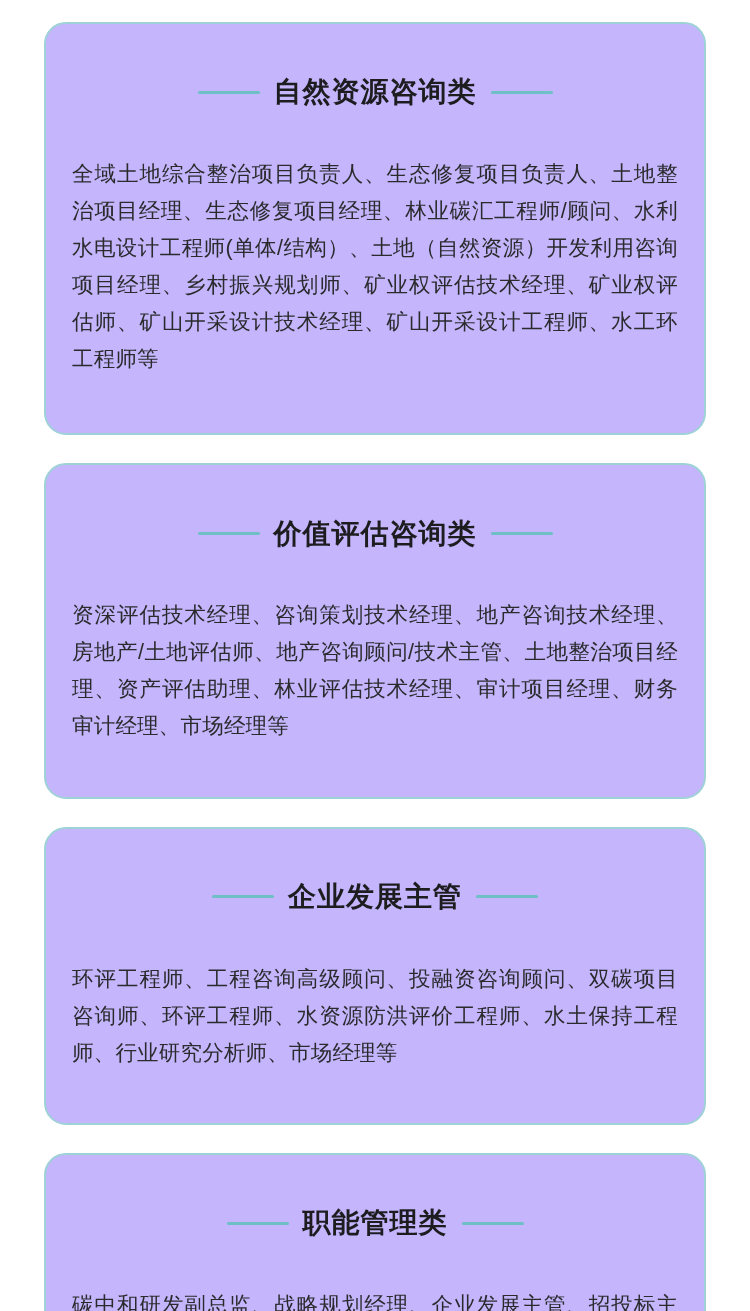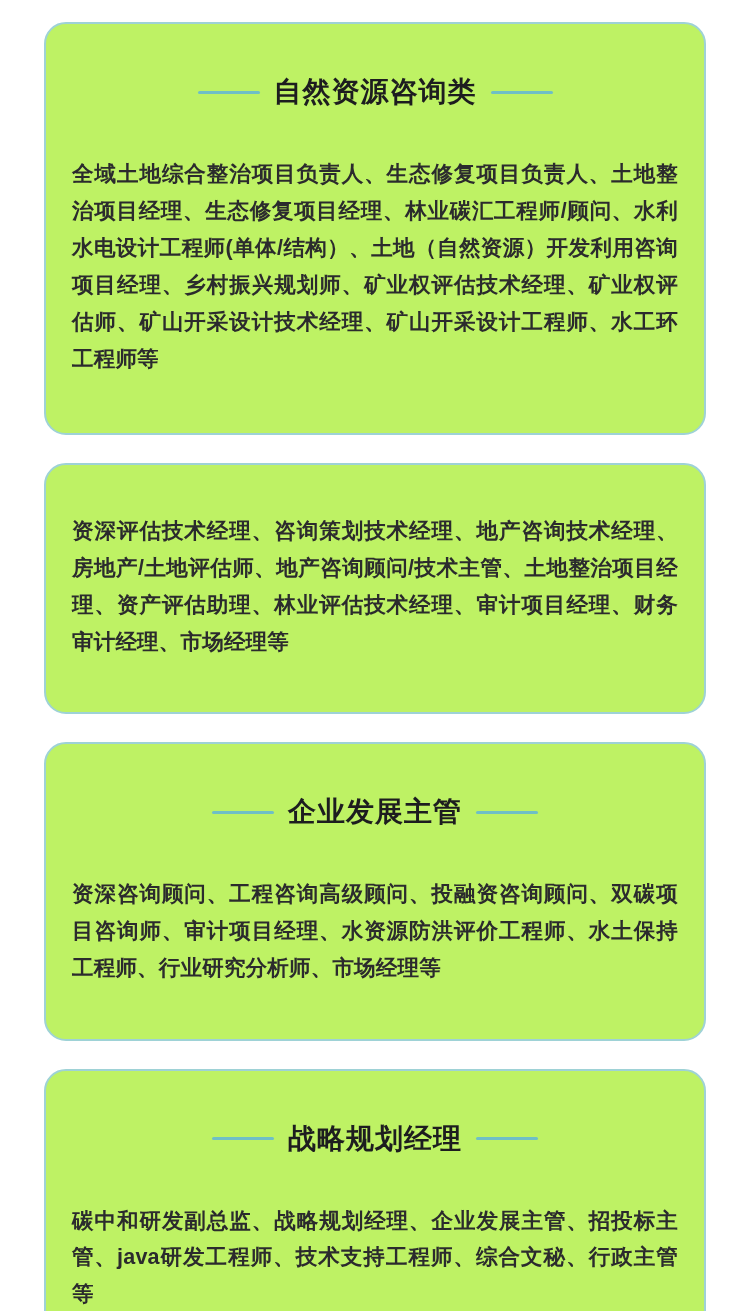--- a/index.html
+++ b/index.html
@@ -20,21 +20,21 @@
     box-sizing: border-box;
     padding: 22px 44px 26px 44px;
     background: #ffffff;
     display: flex;
     flex-direction: column;
     gap: 28px;
   }
   .card {
     border: 2px solid #9ed2d6;
     border-radius: 22px;
-    background: #bef264;
+    background: #c4b5fd;
     padding: 26px 26px 30px 26px;
     box-sizing: border-box;
   }
   .card-header {
     display: flex;
     align-items: center;
     justify-content: center;
     gap: 14px;
     margin-bottom: 18px;
   }
@@ -52,54 +52,58 @@
     letter-spacing: 1px;
     white-space: nowrap;
   }
   .card-body {
     font-size: 21.5px;
     line-height: 1.72;
     color: #2b2b2d;
     text-align: justify;
     text-justify: inter-ideograph;
     letter-spacing: 0.2px;
-    font-weight: bold;
   }
   .card-1 { padding-bottom: 34px; }
   .card-4 { padding-bottom: 38px; }
 </style>
 </head>
 <body>
 
 <div class="page">
 
   <section class="card card-1">
     <div class="card-header">
       <span class="rule"></span>
       <h2 class="card-title">自然资源咨询类</h2>
       <span class="rule"></span>
     </div>
     <p class="card-body">全域土地综合整治项目负责人、生态修复项目负责人、土地整治项目经理、生态修复项目经理、林业碳汇工程师/顾问、水利水电设计工程师(单体/结构）、土地（自然资源）开发利用咨询项目经理、乡村振兴规划师、矿业权评估技术经理、矿业权评估师、矿山开采设计技术经理、矿山开采设计工程师、水工环工程师等</p>
   </section>
 
   <section class="card card-2">
+    <div class="card-header">
+      <span class="rule"></span>
+      <h2 class="card-title">价值评估咨询类</h2>
+      <span class="rule"></span>
+    </div>
     <p class="card-body">资深评估技术经理、咨询策划技术经理、地产咨询技术经理、房地产/土地评估师、地产咨询顾问/技术主管、土地整治项目经理、资产评估助理、林业评估技术经理、审计项目经理、财务审计经理、市场经理等</p>
   </section>
 
   <section class="card card-3">
     <div class="card-header">
       <span class="rule"></span>
       <h2 class="card-title">企业发展主管</h2>
       <span class="rule"></span>
     </div>
-    <p class="card-body">资深咨询顾问、工程咨询高级顾问、投融资咨询顾问、双碳项目咨询师、审计项目经理、水资源防洪评价工程师、水土保持工程师、行业研究分析师、市场经理等</p>
+    <p class="card-body">环评工程师、工程咨询高级顾问、投融资咨询顾问、双碳项目咨询师、环评工程师、水资源防洪评价工程师、水土保持工程师、行业研究分析师、市场经理等</p>
   </section>
 
   <section class="card card-4">
     <div class="card-header">
       <span class="rule"></span>
-      <h2 class="card-title">战略规划经理</h2>
+      <h2 class="card-title">职能管理类</h2>
       <span class="rule"></span>
     </div>
     <p class="card-body">碳中和研发副总监、战略规划经理、企业发展主管、招投标主管、java研发工程师、技术支持工程师、综合文秘、行政主管等</p>
   </section>
 
 </div>
 
 </body></html>

